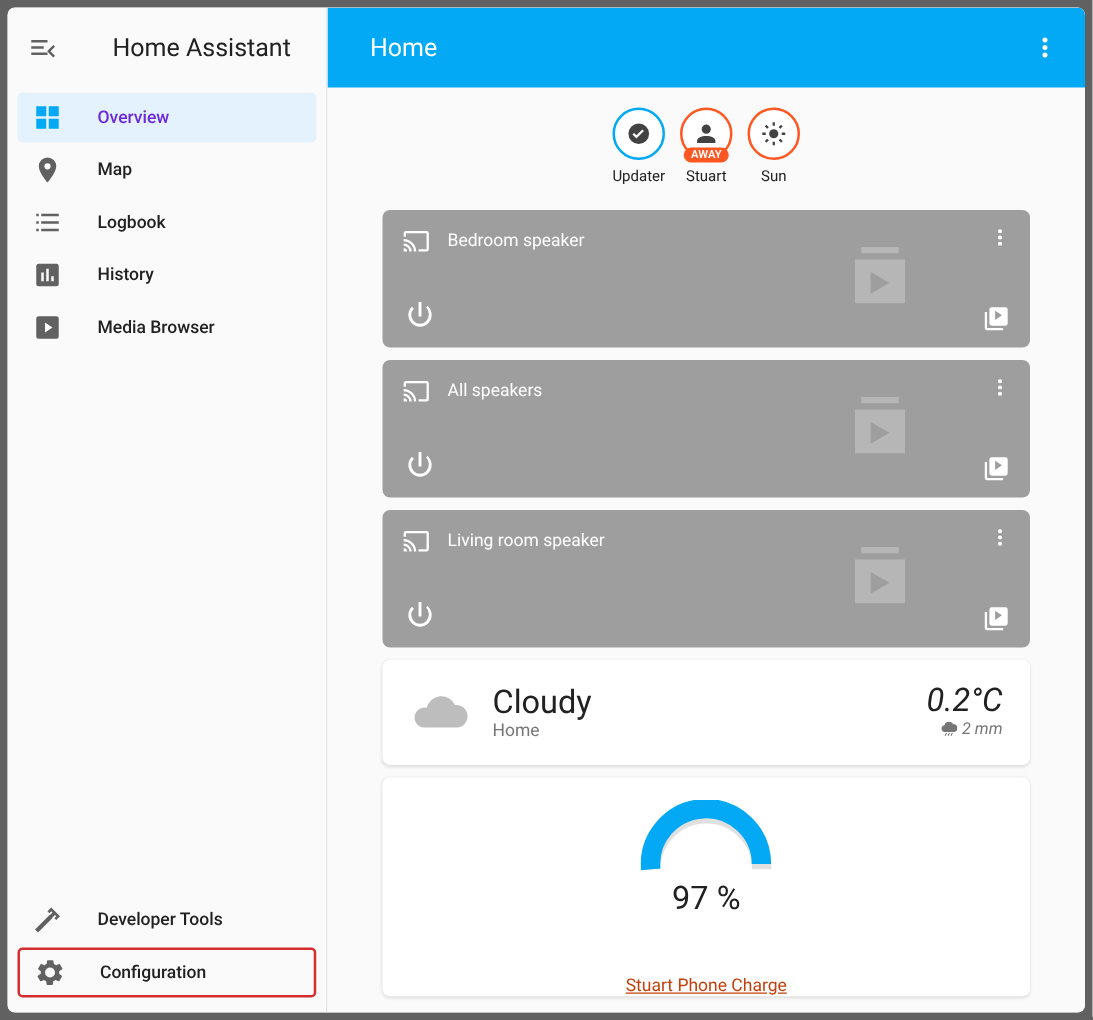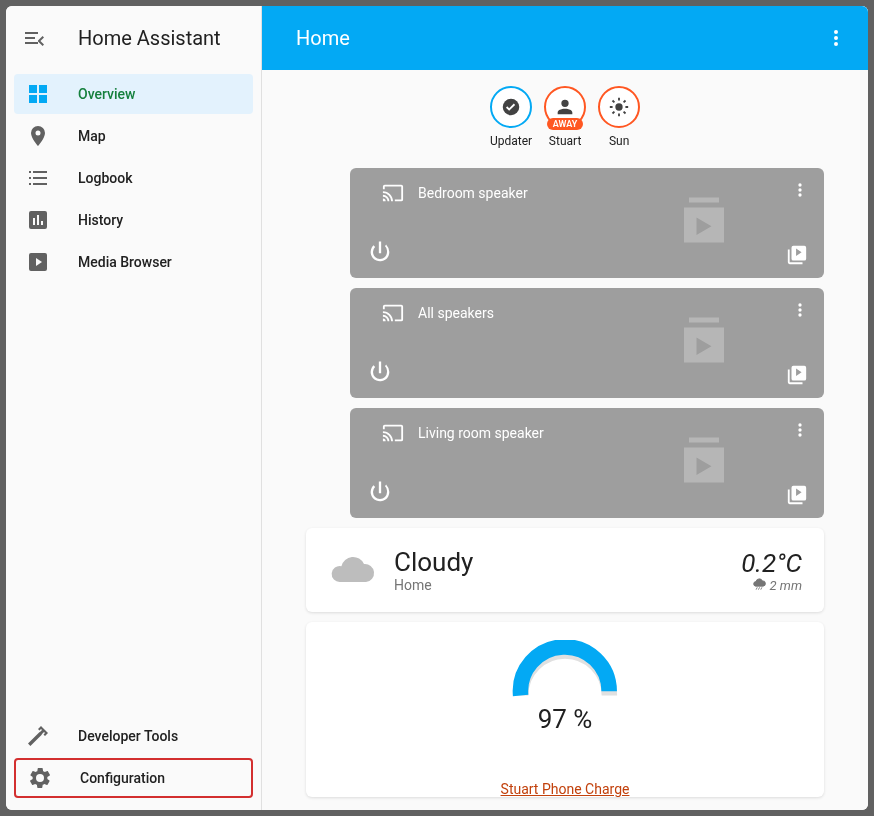--- a/index.html
+++ b/index.html
@@ -23,21 +23,21 @@
     background: #fafafa;
     border-right: 1px solid #e0e0e0;
     display: flex;
     flex-direction: column;
   }
   .sidebar-header {
     height: 64px;
     display: flex;
     align-items: center;
     padding: 0 16px;
-    gap: 32px;
+    gap: 44px;
   }
   .sidebar-title {
     font-size: 20px;
     font-weight: 400;
     color: #212121;
   }
   .menu-icon { width: 24px; height: 24px; color: #616161; }
   .sidebar-nav {
     flex: 1;
     padding: 4px 8px;
@@ -57,21 +57,21 @@
     height: 40px;
     padding: 0 12px;
     border-radius: 4px;
     cursor: pointer;
     gap: 28px;
   }
   .nav-item .nav-icon { width: 24px; height: 24px; color: #616161; flex-shrink: 0; }
   .nav-item .nav-label { font-size: 14px; font-weight: 500; color: #212121; }
   .nav-item.active { background: #e3f2fd; }
   .nav-item.active .nav-icon { color: #03a9f4; }
-  .nav-item.active .nav-label { color: #15803d; }
+  .nav-item.active .nav-label { color: #6d28d9; }
   .nav-item.highlighted { border: 2px solid #d32f2f; }
 
   .main {
     flex: 1;
     display: flex;
     flex-direction: column;
     background: #fafafa;
     overflow: hidden;
   }
   .topbar {
@@ -128,25 +128,24 @@
     padding: 1px 6px;
     border-radius: 8px;
   }
   .chip-icon { width: 22px; height: 22px; color: #212121; }
 
   .cards { display: flex; flex-direction: column; gap: 10px; }
 
   .media-card {
     background: #9e9e9e;
     border-radius: 6px;
-    padding: 14px 32px;
+    padding: 14px 16px;
     color: #fff;
     position: relative;
     height: 110px;
-    margin-left: 44px;
   }
   .media-header {
     display: flex;
     align-items: center;
     gap: 14px;
   }
   .cast-icon { width: 22px; height: 22px; }
   .media-title { font-size: 14px; }
   .media-more {
     position: absolute;
@@ -171,21 +170,21 @@
     top: 22px;
     opacity: 0.25;
   }
 
   .weather-card {
     background: #fff;
     border-radius: 6px;
     box-shadow: 0 1px 3px rgba(0,0,0,0.12);
     padding: 18px 22px;
     display: flex;
-    align-items: center;
+    align-items: flex-start;
     justify-content: space-between;
   }
   .weather-left { display: flex; align-items: center; gap: 18px; }
   .weather-icon { width: 48px; height: 48px; color: #bdbdbd; }
   .weather-cond { font-size: 26px; color: #212121; }
   .weather-loc { font-size: 14px; color: #757575; }
   .weather-right { text-align: right; font-style: italic; }
   .weather-temp { font-size: 26px; color: #212121; }
   .weather-precip { font-size: 13px; color: #757575; display: flex; align-items: center; justify-content: flex-end; gap: 4px; }
 

